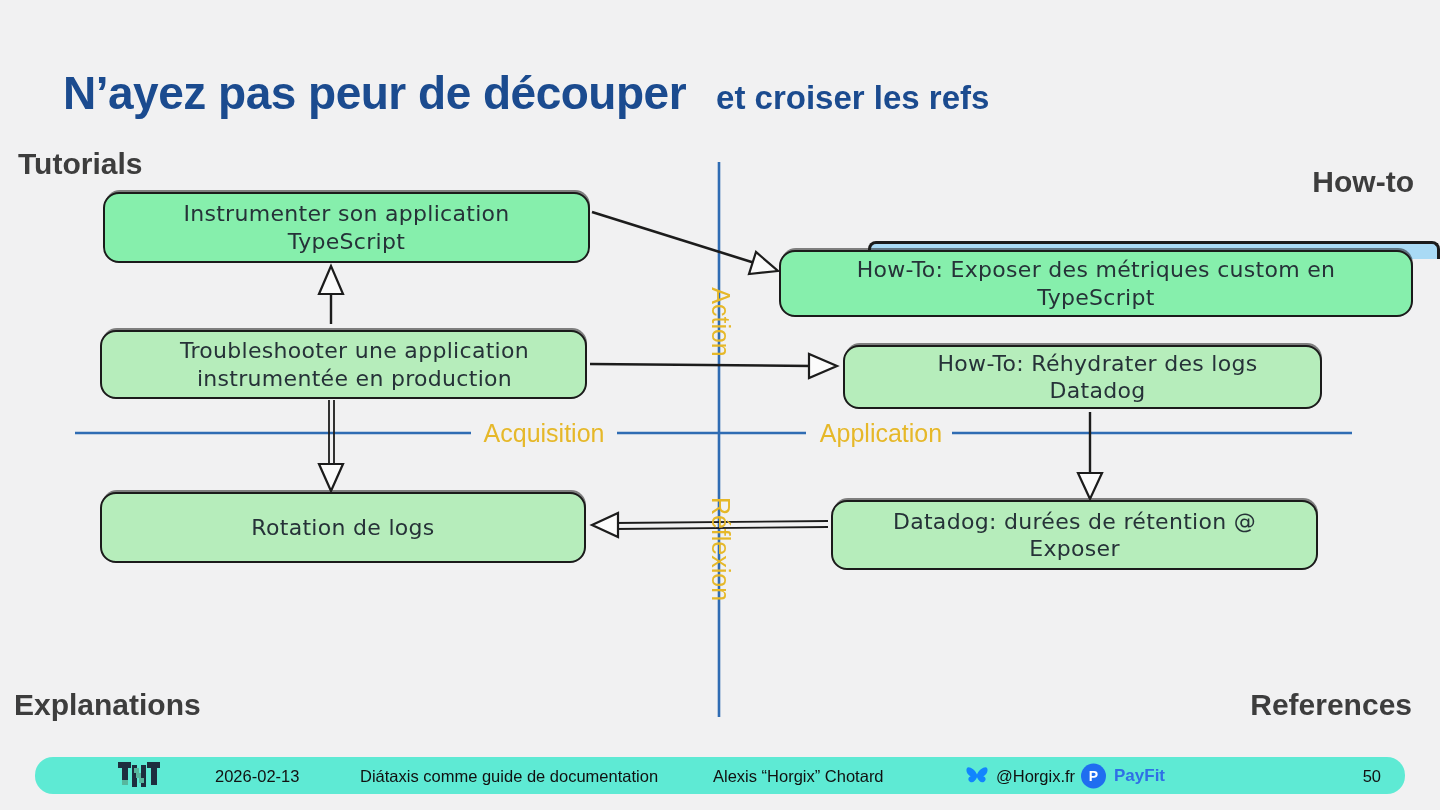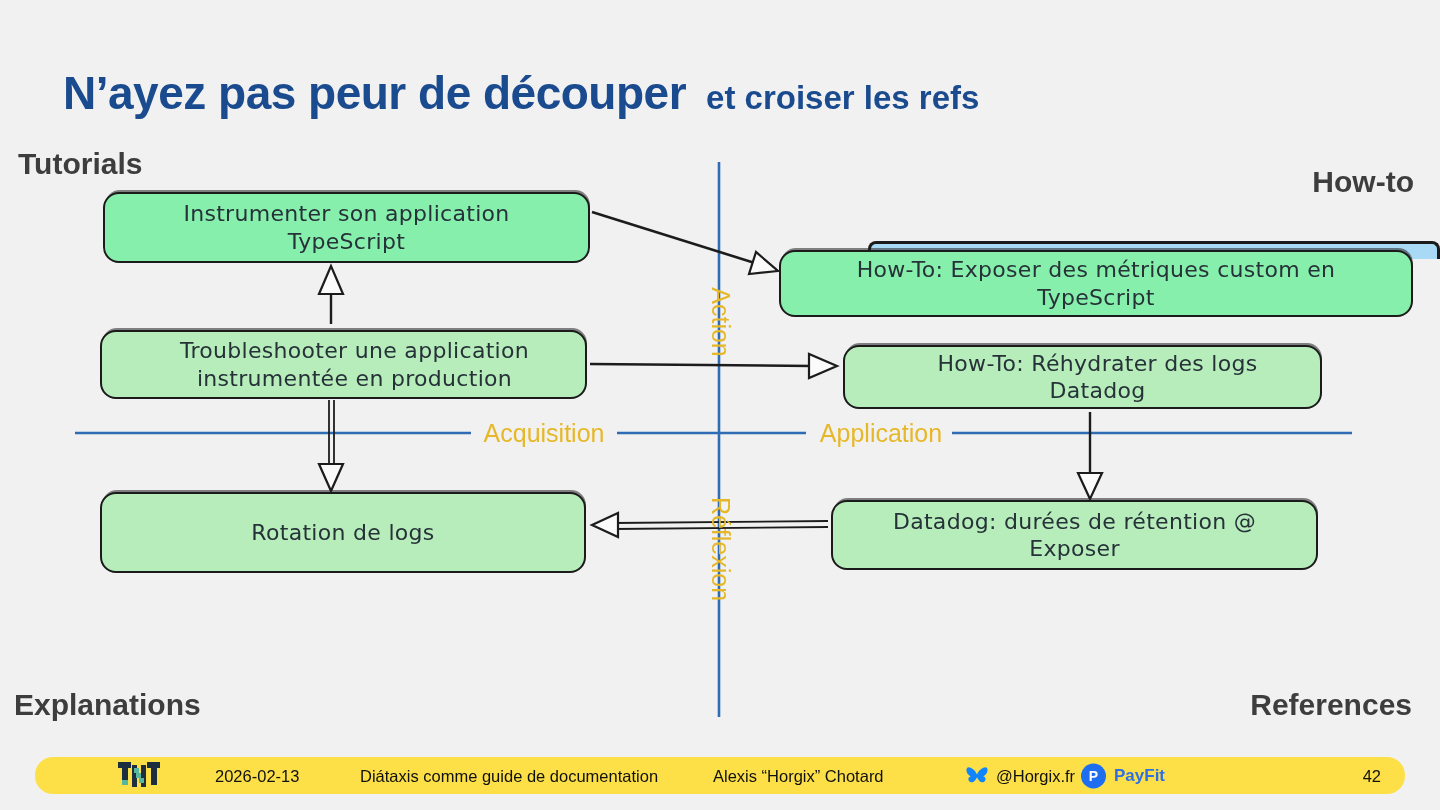--- a/index.html
+++ b/index.html
@@ -7,21 +7,21 @@
   body {
     position: relative;
     background: #f1f1f2;
     font-family: "Liberation Sans", sans-serif;
     overflow: hidden;
     color: #222;
   }
   
   .title-row {
     position: absolute; left: 63px; top: 66px;
-    display: flex; align-items: baseline; gap: 20px;
+    display: flex; align-items: baseline; gap: 30px;
     color: #1b4b8f; white-space: nowrap;
   }
   .title-main { font-size: 46px; font-weight: 700; letter-spacing: -0.5px; }
   .title-suffix { font-size: 33px; font-weight: 700; }
 
   
   .quad {
     position: absolute; font-size: 30px; font-weight: 700; color: #3d3d3d;
     white-space: nowrap;
   }
@@ -49,38 +49,38 @@
     box-shadow: 1px -3px 0 -1px rgba(32,32,32,0.55);
     padding: 4px 18px; line-height: 1.25;
   }
   .box-blue  { background: #86efac; }
   .box-green { background: #b6edbb; }
   .box-instrumenter  { left: 103px; top: 192px; width: 487px; height: 71px; }
   .box-exposer       { left: 779px; top: 250px; width: 634px; height: 67px; }
   .box-troubleshoot  { left: 100px; top: 330px; width: 487px; height: 69px; padding-left: 40px; }
   .box-troubleshoot span { max-width: 430px; }
   .box-rehydrater    { left: 843px; top: 345px; width: 479px; height: 64px; padding-left: 48px; }
-  .box-rotation      { left: 100px; top: 492px; width: 486px; height: 81px; }
+  .box-rotation      { left: 100px; top: 492px; width: 486px; height: 71px; }
   .box-datadog       { left: 831px; top: 500px; width: 487px; height: 70px; }
   .behind-box-edge {
     position: absolute; left: 868px; top: 241px; width: 572px; height: 18px;
     background: #a9daf5; border: 3px solid #1b1b1b; border-bottom: none;
     border-radius: 8px 8px 0 0;
   }
 
   
   .diagram-svg {
     position: absolute; left: 0; top: 0; width: 1440px; height: 810px;
     pointer-events: none;
   }
 
   
   .footer-bar {
     position: absolute; left: 35px; top: 757px; width: 1370px; height: 37px;
-    background: #fde047; border-radius: 18px;
+    background: #5eead4; border-radius: 18px;
     font-size: 16.5px; color: #111;
   }
   .footer-item { position: absolute; top: 50%; transform: translateY(-50%); white-space: nowrap; }
   .f-logo    { left: 82px; display: flex; align-items: center; }
   .f-date    { left: 180px; }
   .f-title   { left: 325px; }
   .f-author  { left: 678px; }
   .f-social  { left: 930px; display: flex; align-items: center; gap: 7px; }
   .f-payfit  { left: 1046px; display: flex; align-items: center; gap: 8px; }
   .f-page    { right: 24px; }
@@ -183,14 +183,14 @@
       <path fill="#1185fe" d="M11 8.5 C 9 3.5, 3.2 0.2, 1.6 2.2 C 0 4.2, 1.4 8.8, 5 10.4 C 2.4 10.9, 1.9 14.1, 4.5 15.6 C 7.1 17.1, 9.6 14.4, 11 11.2 C 12.4 14.4, 14.9 17.1, 17.5 15.6 C 20.1 14.1, 19.6 10.9, 17 10.4 C 20.6 8.8, 22 4.2, 20.4 2.2 C 18.8 0.2, 13 3.5, 11 8.5 Z"></path>
     </svg>
     <span>@Horgix.fr</span>
   </div>
   <div class="footer-item f-payfit">
     <span class="payfit-circle">
       <span>P</span>
     </span>
     <span class="payfit-wordmark">PayFit</span>
   </div>
-  <div class="footer-item f-page">42</div>
+  <div class="footer-item f-page">50</div>
 </div>
 
 </body></html>

